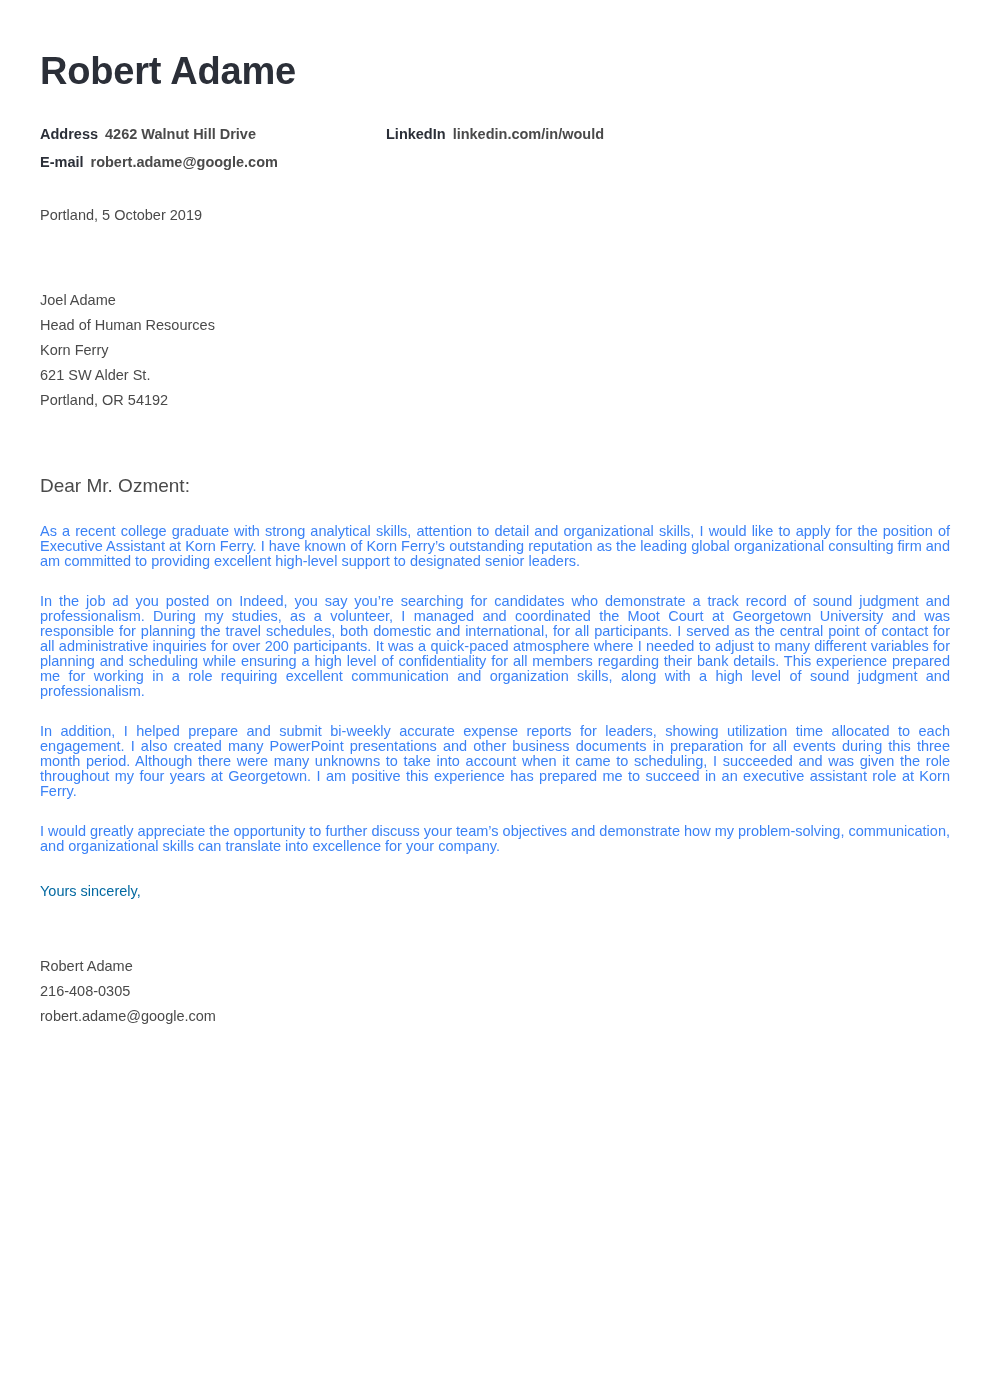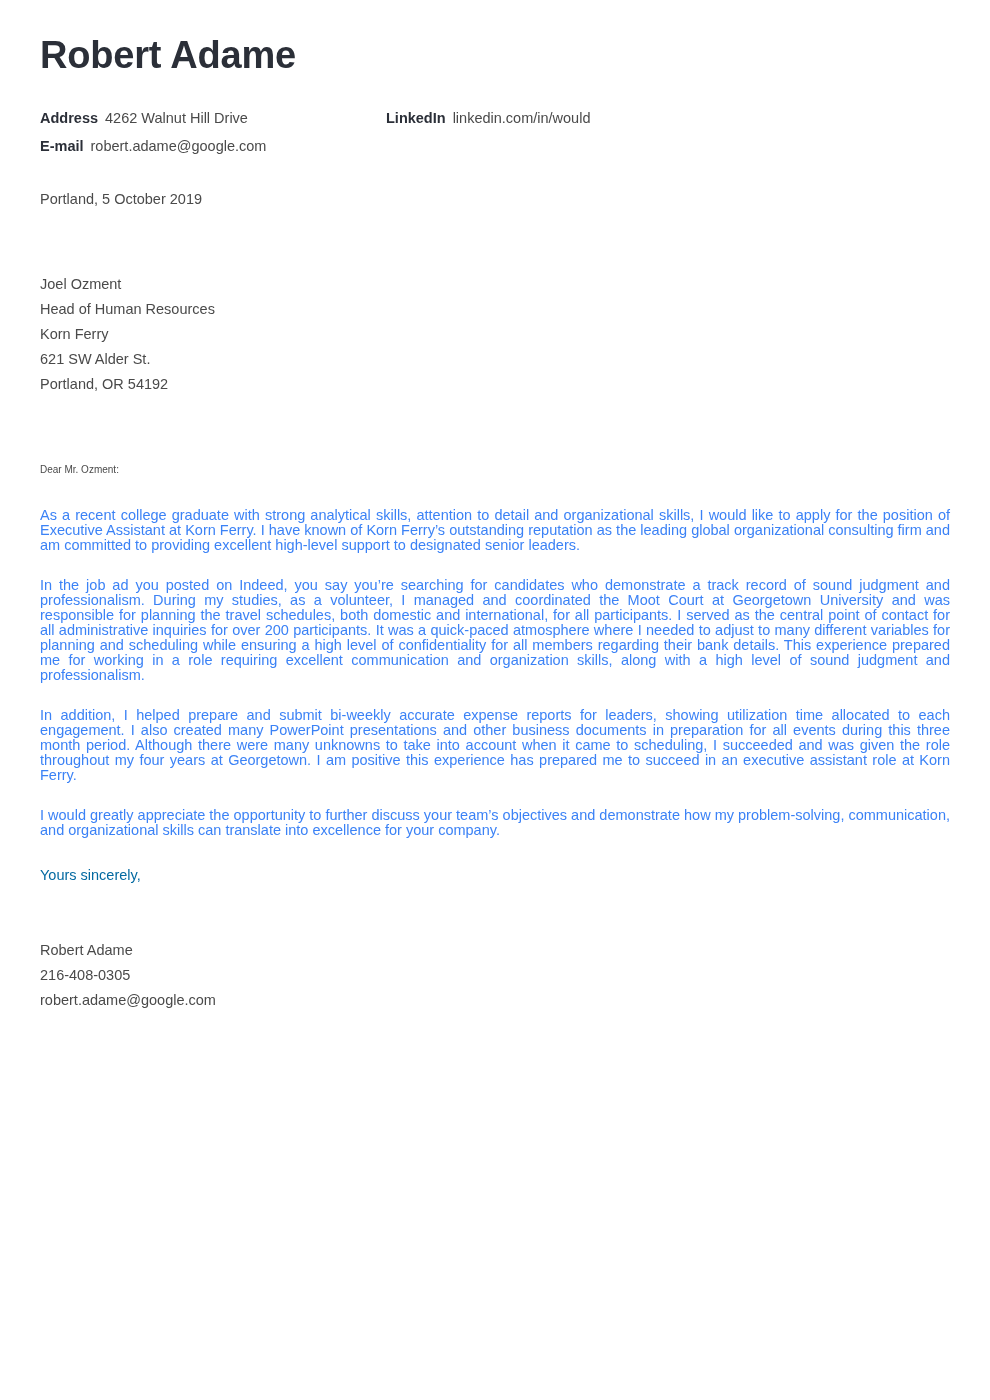--- a/index.html
+++ b/index.html
@@ -12,21 +12,21 @@
     height: 1400px;
     font-family: "Liberation Sans", sans-serif;
     -webkit-font-smoothing: antialiased;
   }
   .page {
     position: relative;
     width: 990px;
     height: 1400px;
     background: #ffffff;
     box-sizing: border-box;
-    padding: 0 40px;
+    padding: 16px 40px;
     overflow: hidden;
   }
 
   
   .letter-head {
     padding-top: 34px;
   }
   .candidate-name {
     font-size: 38px;
     font-weight: bold;
@@ -56,21 +56,21 @@
     text-align: center;
   }
   .contact-label {
     font-size: 14.5px;
     font-weight: bold;
     color: #2b2f38;
     margin-right: 7px;
   }
   .contact-value {
     font-size: 14.5px;
-    font-weight: normal;
+    font-weight: bold;
     color: #4a4a4a;
   }
 
   
   .letter-date {
     font-size: 14.5px;
     color: #4a4a4a;
     margin-top: 33px;
     line-height: 25px;
   }
@@ -80,21 +80,21 @@
     margin-top: 60px;
   }
   .recipient-line {
     font-size: 14.5px;
     color: #4a4a4a;
     line-height: 25px;
   }
 
   
   .salutation {
-    font-size: 10px;
+    font-size: 19px;
     color: #4a4a4a;
     line-height: 25px;
     margin-top: 60px;
   }
 
   
   .letter-body {
     margin-top: 26px;
   }
   .body-paragraph {
@@ -148,21 +148,21 @@
       <div class="contact-cell col-left">
         <span class="contact-label">E-mail</span>
         <span class="contact-value">robert.adame@google.com</span>
       </div>
     </div>
   </div>
 
   <div class="letter-date">Portland, 5 October 2019</div>
 
   <div class="recipient-block">
-    <div class="recipient-line">Joel Ozment</div>
+    <div class="recipient-line">Joel Adame</div>
     <div class="recipient-line">Head of Human Resources</div>
     <div class="recipient-line">Korn Ferry</div>
     <div class="recipient-line">621 SW Alder St.</div>
     <div class="recipient-line">Portland, OR 54192</div>
   </div>
 
   <div class="salutation">Dear Mr. Ozment:</div>
 
   <div class="letter-body">
     <p class="body-paragraph">As a recent college graduate with strong analytical skills, attention to detail and organizational skills, I would like to apply for the position of Executive Assistant at Korn Ferry. I have known of Korn Ferry’s outstanding reputation as the leading global organizational consulting firm and am committed to providing excellent high-level support to designated senior leaders.</p>

